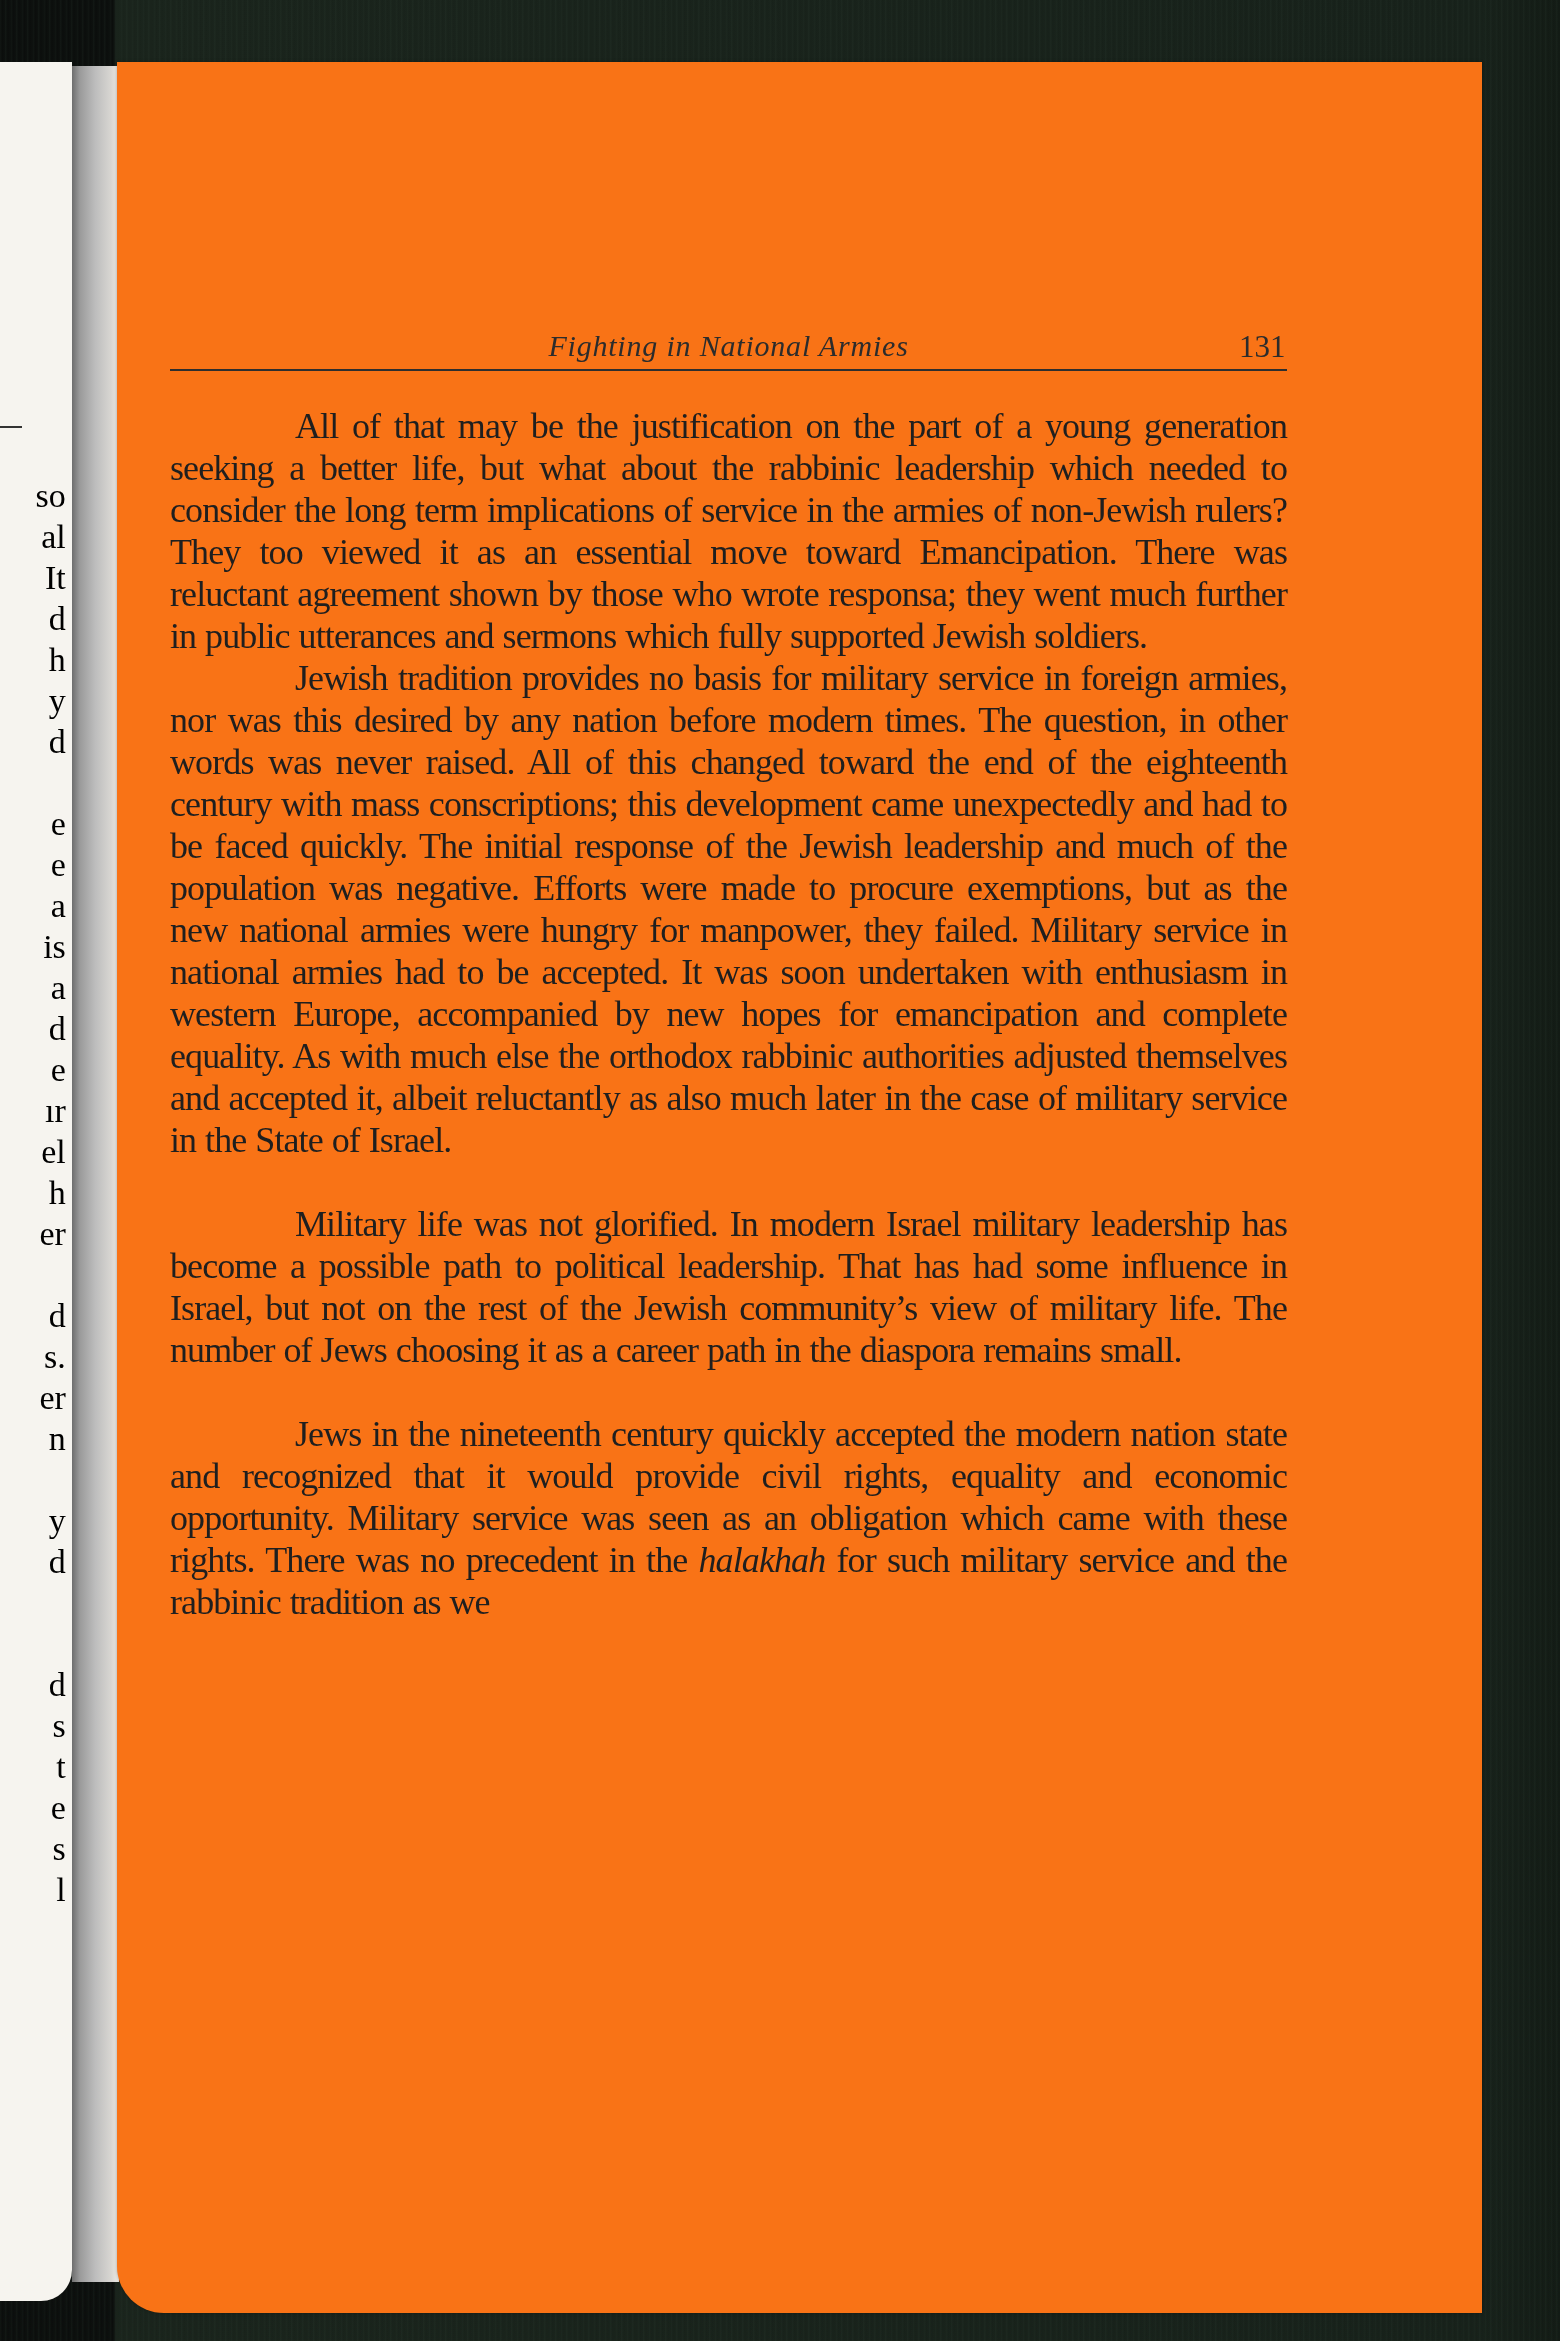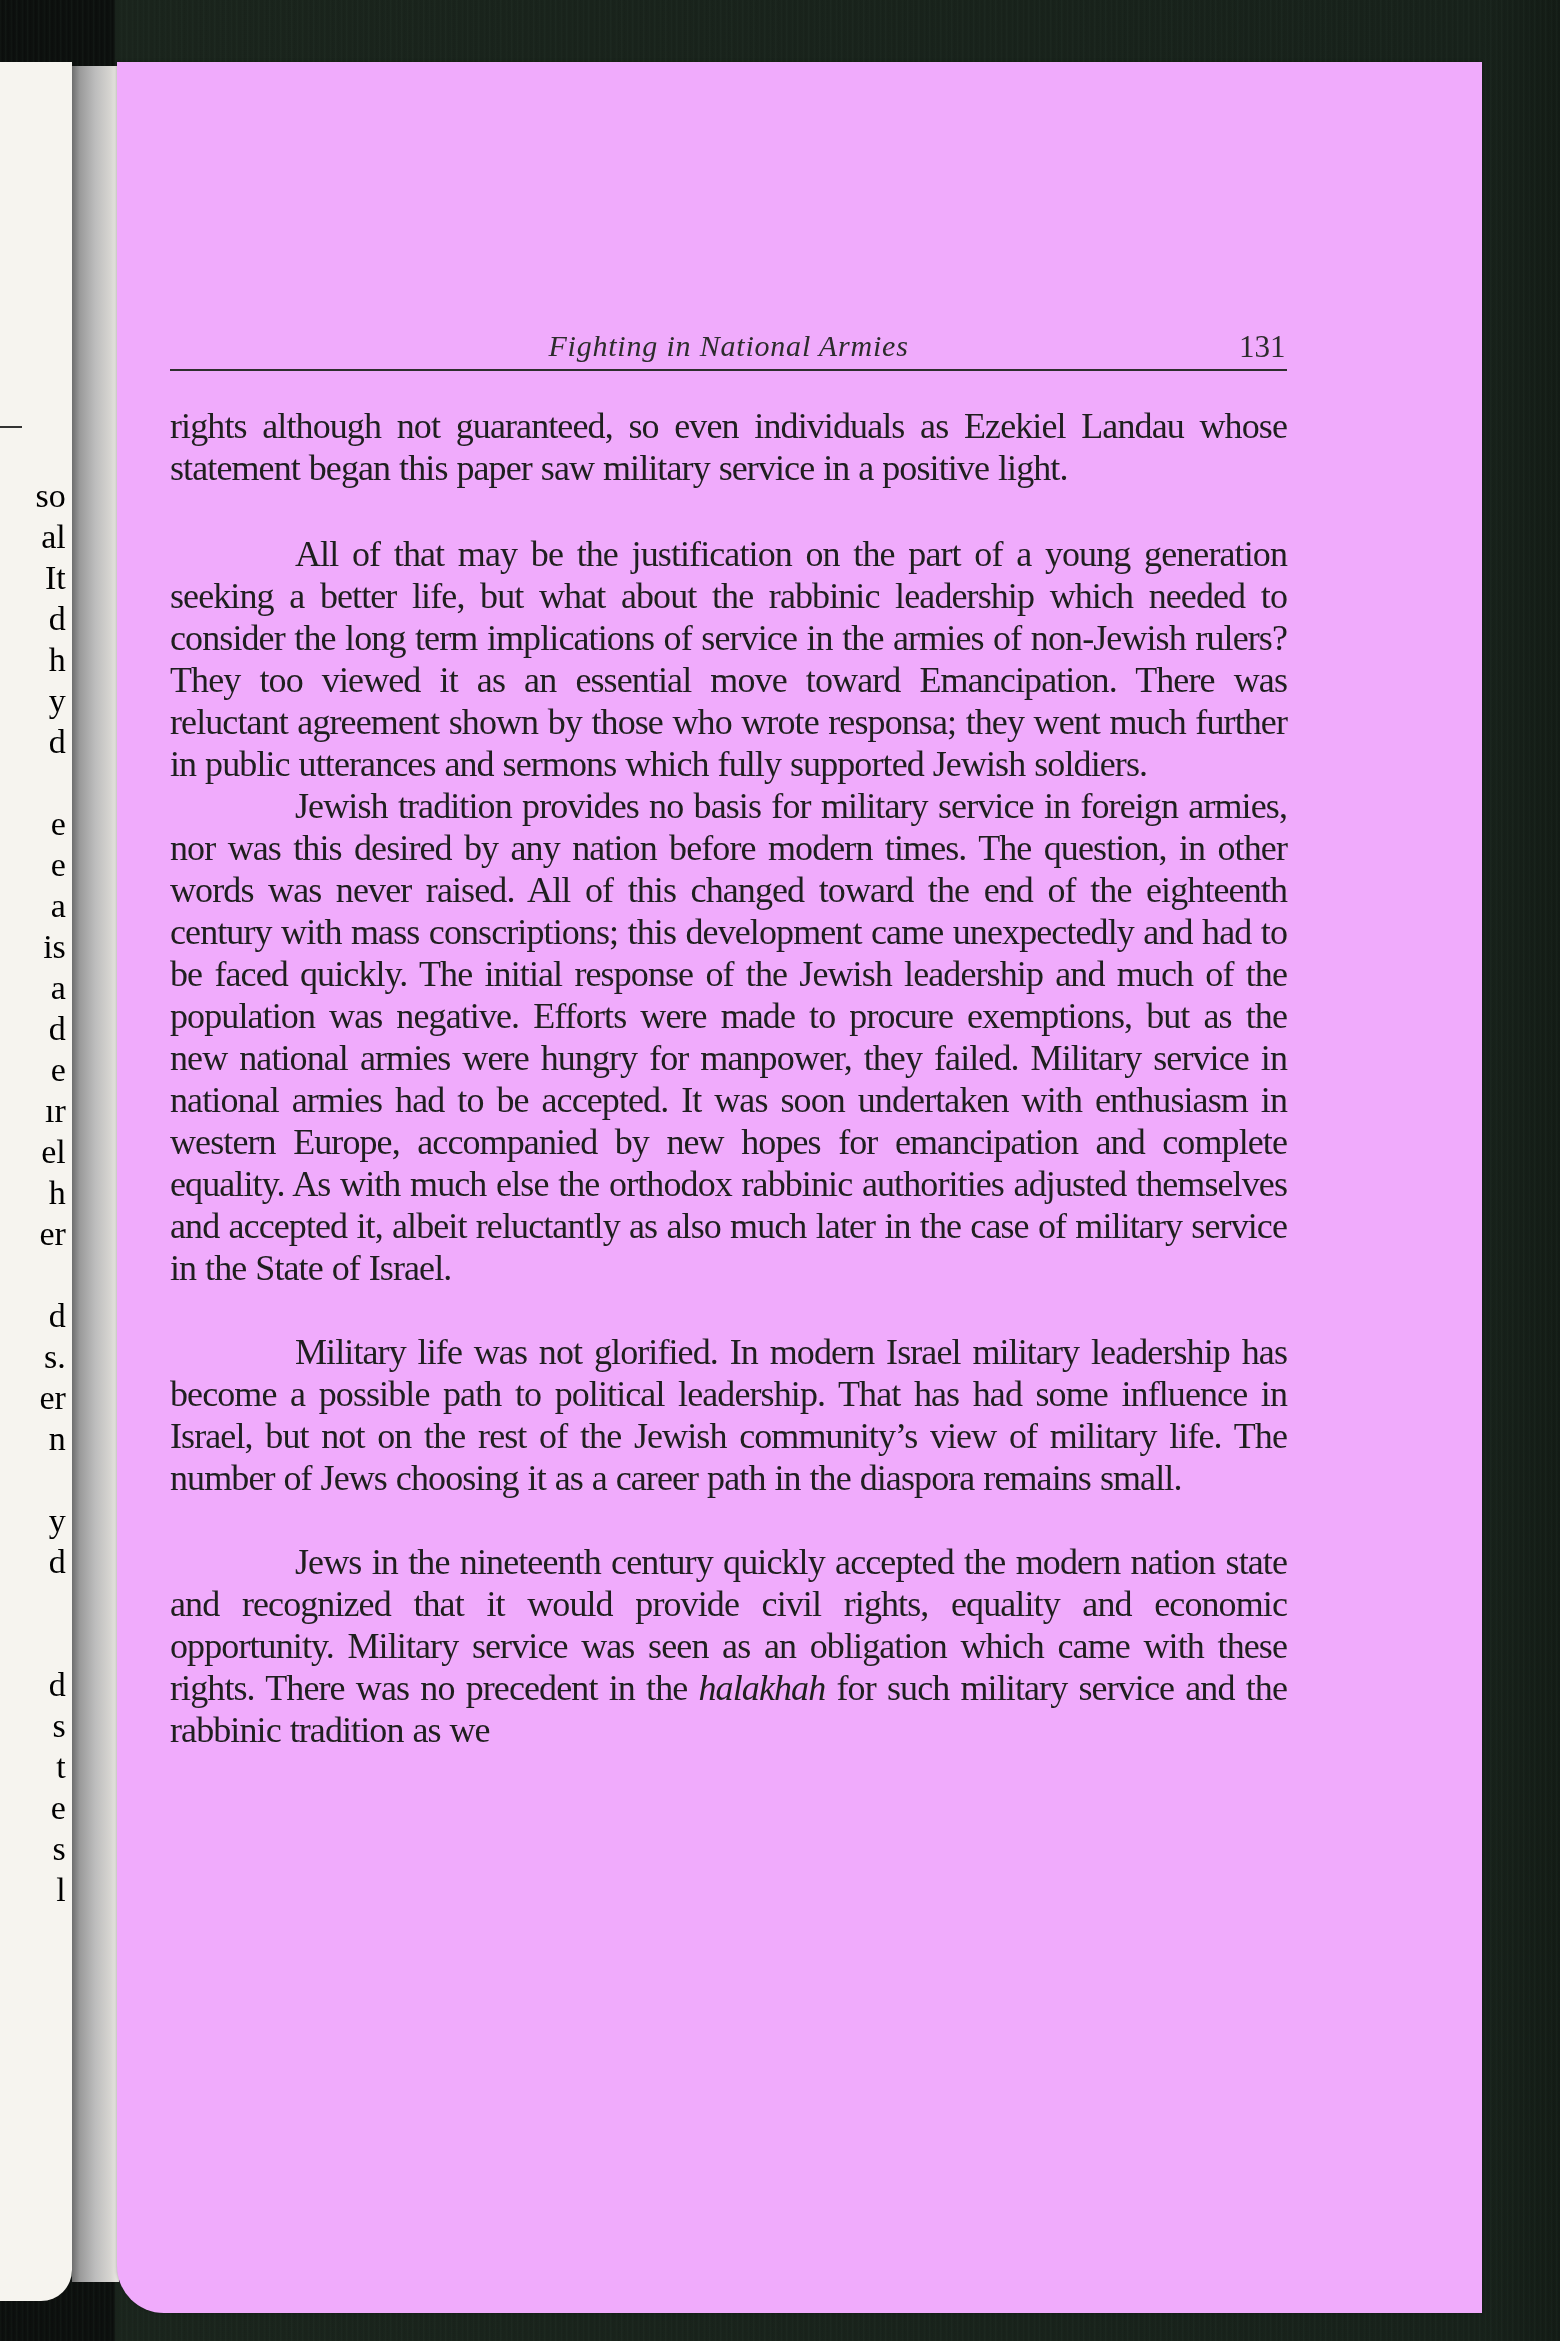--- a/index.html
+++ b/index.html
@@ -60,21 +60,21 @@
     height: 2216px;
     background: linear-gradient(90deg, #6e6e6e 0px, #9a9a9a 7.8px, #bdbdbd 23.4px, #d8d6d2 39px, #eeece7 47px);
   }
   
   .page {
     position: absolute;
     left: 117px;
     top: 62px;
     width: 1365px;
     height: 2251px;
-    background: #f0abfc;
+    background: #f97316;
     border-bottom-left-radius: 47px;
     box-shadow: 0 0 3.1px rgba(0,0,0,0.3);
   }
   .page-inner {
     position: absolute;
     left: 53px;
     top: 0;
     width: 1117px;
   }
   .running-head {
@@ -196,21 +196,20 @@
 
 <div class="page">
   <div class="page-inner">
     <div class="running-head">
       <div class="running-title">Fighting in National Armies</div>
       <div class="page-number">131</div>
     </div>
     <div class="head-rule"></div>
 
     <div class="body-text">
-      <p class="p-first">rights although not guaranteed, so even individuals as Ezekiel Landau whose statement began this paper saw military service in a positive light.</p>
       <p class="p-indent p-tight">All of that may be the justification on the part of a young generation seeking a better life, but what about the rabbinic leadership which needed to consider the long term implications of service in the armies of non-Jewish rulers? They too viewed it as an essential move toward Emancipation. There was reluctant agreement shown by those who wrote responsa; they went much further in public utterances and sermons which fully supported  Jewish soldiers.</p>
 
 
       <p class="p-indent">Jewish tradition provides no basis for military service in foreign armies, nor was this desired by any nation before modern times.  The question, in other words was never raised.  All of this changed toward the end of the eighteenth century with mass conscriptions; this development came unexpectedly and had to be faced quickly. The initial response of the Jewish leadership and much of the population was negative.  Efforts were made to procure exemptions, but as the new national armies were hungry for manpower, they failed.  Military service in national armies had to be accepted.  It was soon undertaken with enthusiasm in western Europe, accompanied by new hopes for  emancipation and complete equality. As with much else the orthodox rabbinic authorities adjusted themselves and accepted it, albeit reluctantly as also much later in the case of military service in the State of Israel.</p>
       <p class="p-indent">Military life was not glorified.  In modern Israel  military leadership has become a possible path to political leadership.  That has had some influence in Israel, but not on the rest of the Jewish community’s view of military life.  The number of Jews  choosing it as a career path in the diaspora remains small.</p>
       <p class="p-indent p-tight"><span>Jews in the nineteenth century quickly accepted the modern nation state and recognized that it would provide civil rights, equality and economic opportunity. Military service was seen as an obligation which came with these rights. There was no precedent in the </span><em>halakhah</em><span> for such military service and the rabbinic tradition as we</span></p>
     </div>
   </div>
 </div>
 

